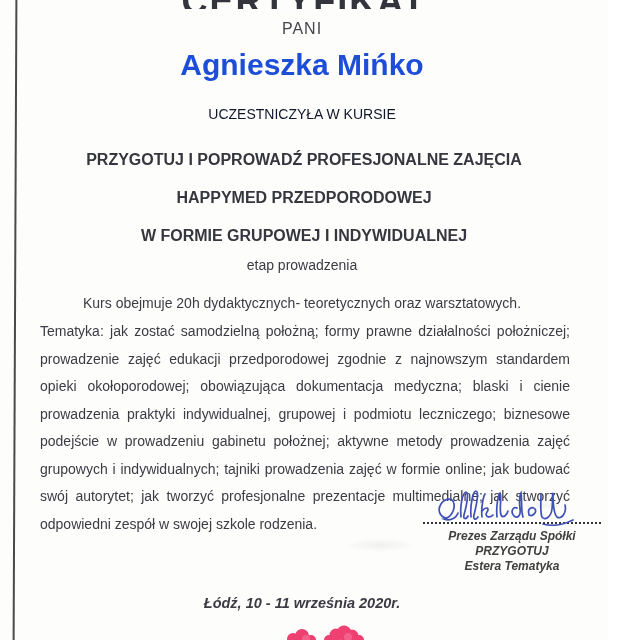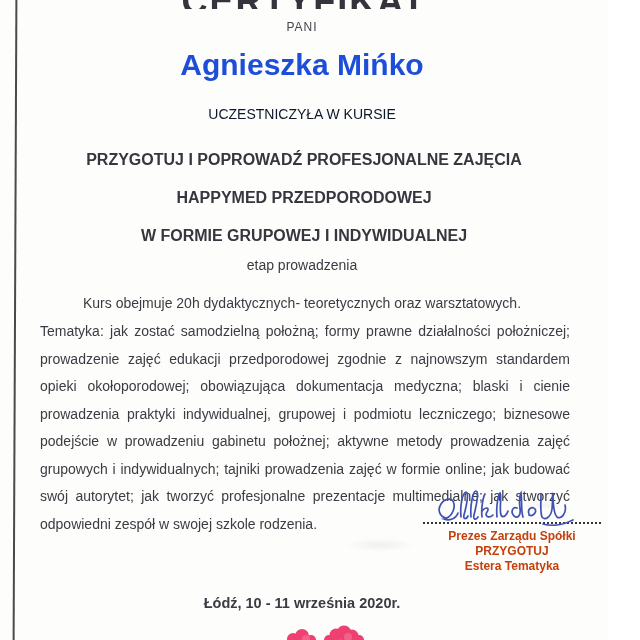--- a/index.html
+++ b/index.html
@@ -37,21 +37,21 @@
     font-weight: bold;
     letter-spacing: 2px;
     line-height: 38px;
     margin-top: -22px;
     color: #34343c;
     transform: scaleX(0.95);
   }
 
   .center-line { position: absolute; left: 16px; right: 20px; text-align: center; }
 
-  .salutation { top: 20px; font-size: 12px; letter-spacing: 1px; color: #45454d; }
+  .salutation { top: 20px; font-size: 16px; letter-spacing: 1px; color: #45454d; }
   .recipient  { top: 48px; font-size: 30px; font-weight: bold; color: #1d4ed8; letter-spacing: 0px; }
   .participation { top: 106px; font-size: 14px; color: #0f172a; }
 
   .course-title { position: absolute; left: 20px; right: 20px; top: 141px; text-align: center;
                   font-weight: bold; font-size: 16px; color: #36363e; }
   .course-title div { line-height: 38px; }
 
   .stage   { top: 257px; font-size: 14px; }
   .summary { top: 295px; font-size: 14px; }
 
@@ -61,24 +61,24 @@
     font-size: 14px;
     line-height: 27.5px;
     text-align: justify;
     color: #3b3b43;
   }
 
   
   .sig-block { position: absolute; left: 418px; width: 188px; top: 484px; text-align: center; }
   .sig-svg   { display: block; margin: 0 auto -8px auto; }
   .sig-dots  { width: 178px; margin: 0 auto; border-bottom: 2px dotted #35353d; height: 0; }
-  .sig-lines { margin-top: 5px; font-size: 12px; font-weight: bold; 
-               line-height: 15px; color: #c2410c; }
+  .sig-lines { margin-top: 5px; font-size: 12px; font-weight: bold; font-style: italic;
+               line-height: 15px; color: #404040; }
 
-  .date-line { top: 595px; font-size: 14.5px; font-weight: bold; color: #3b3b43; }
+  .date-line { top: 595px; font-size: 14.5px; font-weight: bold; color: #3b3b43; font-style: italic; }
 
   
   .logo-wrap { position: absolute; left: 283px; bottom: 0; width: 86px; height: 15px; }
 
   
   .smudge { position: absolute; border-radius: 50%; pointer-events: none; }
   .smudge-1 { left: 345px; top: 538px; width: 70px; height: 14px;
               background: radial-gradient(ellipse, rgba(120,120,125,0.10), rgba(120,120,125,0) 70%); }
   .smudge-2 { left: 520px; top: 500px; width: 46px; height: 10px;
               background: radial-gradient(ellipse, rgba(120,120,125,0.08), rgba(120,120,125,0) 70%); }

